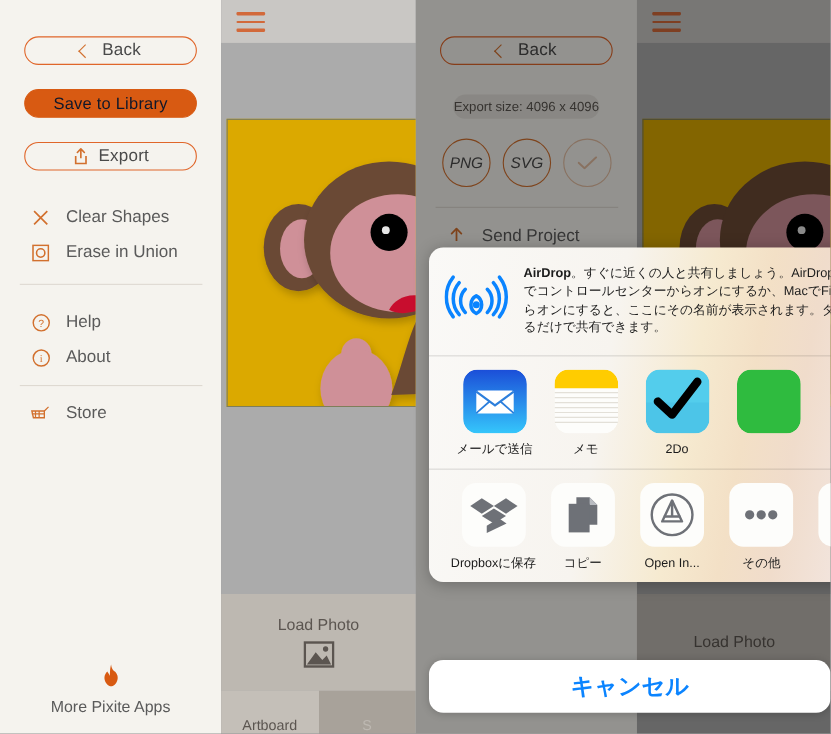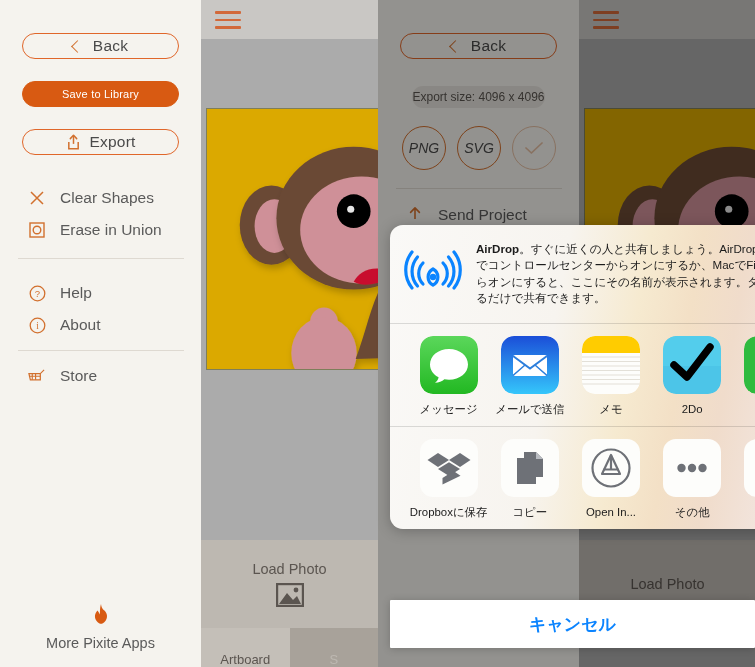--- a/index.html
+++ b/index.html
@@ -17,22 +17,22 @@
     background: #f5f3ee;
   }
   .pillbtn {
     position: absolute; left: 22px; width: 157px; height: 26px;
     border: 1.6px solid #e0662a; border-radius: 17px;
     display: flex; align-items: center; justify-content: center;
     gap: 9px; background: transparent;
     font-size: 15.5px; color: #4a4a4a; letter-spacing: .2px;
   }
   .pillbtn.filled {
-    background: #d85a12; border-color: #d85a12; color: #ffffff;
-    font-size: 11px;
+    background: #d85a12; border-color: #d85a12; color: #0f172a;
+    font-size: 15px;
   }
   .btn-back  { top: 33px; }
   .btn-save  { top: 81px; }
   .btn-export{ top: 129px; }
 
   .chev {
     display:inline-block; width:9px; height:9px;
     border-left:1.7px solid #d2702e; border-bottom:1.7px solid #d2702e;
     transform: rotate(45deg); margin-right:2px;
   }
@@ -149,23 +149,23 @@
 
   .hline { height:1px; background: rgba(0,0,0,.13); }
 
   .iconrow { display:flex; padding: 12px 0 10px 18px; gap: 0; }
   .iconcell { width: 83px; display:flex; flex-direction:column; align-items:center; gap: 8px; }
   .appicon { width: 58px; height: 58px; border-radius: 13px; overflow:hidden; position:relative; }
   .iconlabel { font-size: 11.4px; color:#1b1b1b; text-align:center; line-height:1.25; max-width:78px; }
 
   .cancel {
     position:absolute; left: 390px; top: 600px; width: 365px; height: 48px;
-    background: #fff; border-radius: 1px; z-index: 45;
+    background: #fff; border-radius: 13px; z-index: 45;
     display:flex; align-items:center; justify-content:center;
-    font-size: 17px; font-weight: bold; color: #0b84ff;
+    font-size: 21px; font-weight: bold; color: #0b84ff;
     box-shadow: 0 1px 8px rgba(0,0,0,.2);
   }
 </style>
 </head>
 <body>
 
 <div id="root">
 
   <div class="panel1">
 
@@ -386,35 +386,20 @@
         <circle cx="29" cy="36" r="3.2" fill="#0a84ff"></circle>
       </svg>
       <div class="adtext">
         <b>AirDrop</b><span>。すぐに近くの人と共有しましょう。AirDropをiOSでコントロールセンターからオンにするか、MacでFinderからオンにすると、ここにその名前が表示されます。タップするだけで共有できます。</span>
       </div>
     </div>
 
     <div class="hline"></div>
 
     <div class="iconrow">
-      <div class="iconcell">
-        <div class="appicon">
-          <svg width="58" height="58" viewBox="0 0 58 58">
-            <defs>
-                <linearGradient id="gMsg" x1="0" y1="0" x2="0" y2="1">
-              <stop offset="0%" stop-color="#5bd75b"></stop>
-                  <stop offset="100%" stop-color="#22b822"></stop>
-            </linearGradient>
-              </defs>
-            <rect width="58" height="58" rx="13" fill="url(#gMsg)"></rect>
-            <path d="M29 13 C18 13 10 20 10 28.5 C10 34 13.4 38.6 18.6 41.2 C18.2 43.6 16.7 45.6 15 46.8 C18.8 46.6 22 45.2 24.4 43.2 C25.9 43.5 27.4 43.7 29 43.7 C40 43.7 48 36.9 48 28.5 C48 20 40 13 29 13 Z" fill="#fff"></path>
-          </svg>
-        </div>
-        <div class="iconlabel">メッセージ</div>
-      </div>
 
       <div class="iconcell">
         <div class="appicon">
           <svg width="58" height="58" viewBox="0 0 58 58">
             <defs>
                 <linearGradient id="gMail" x1="0" y1="0" x2="0" y2="1">
               <stop offset="0%" stop-color="#1b4ed8"></stop>
                   <stop offset="100%" stop-color="#35c6fb"></stop>
             </linearGradient>
               </defs>

